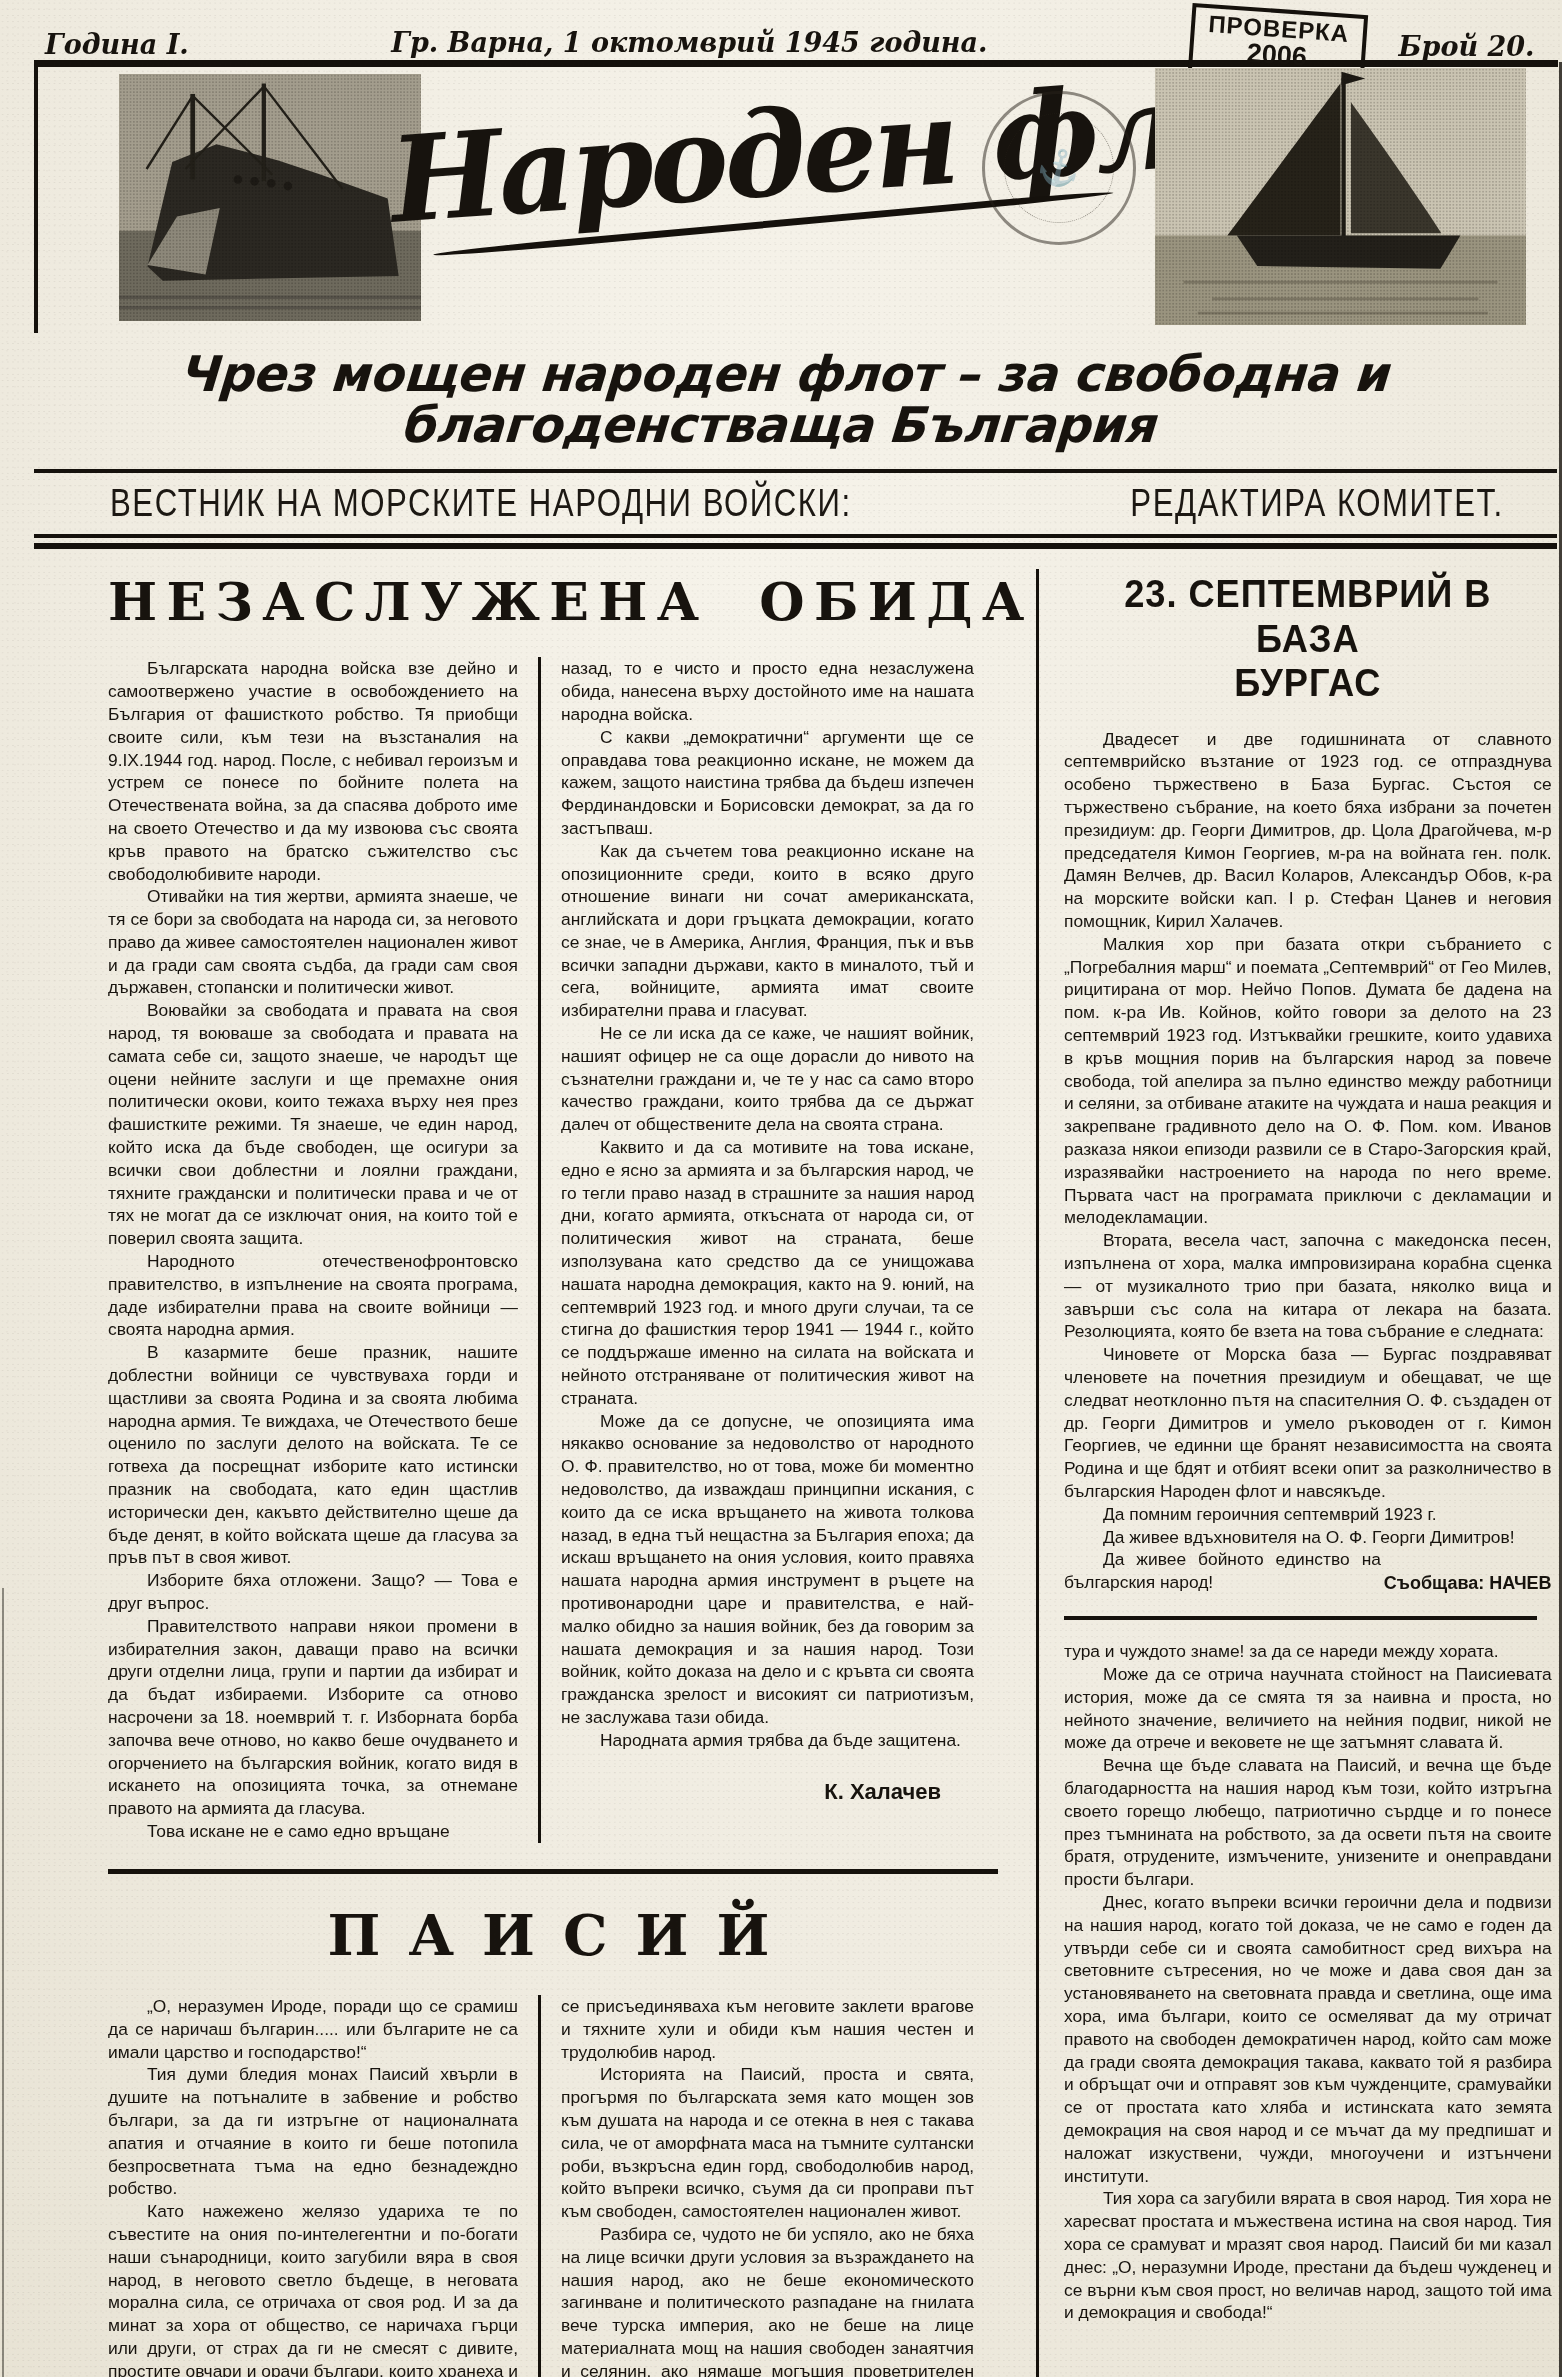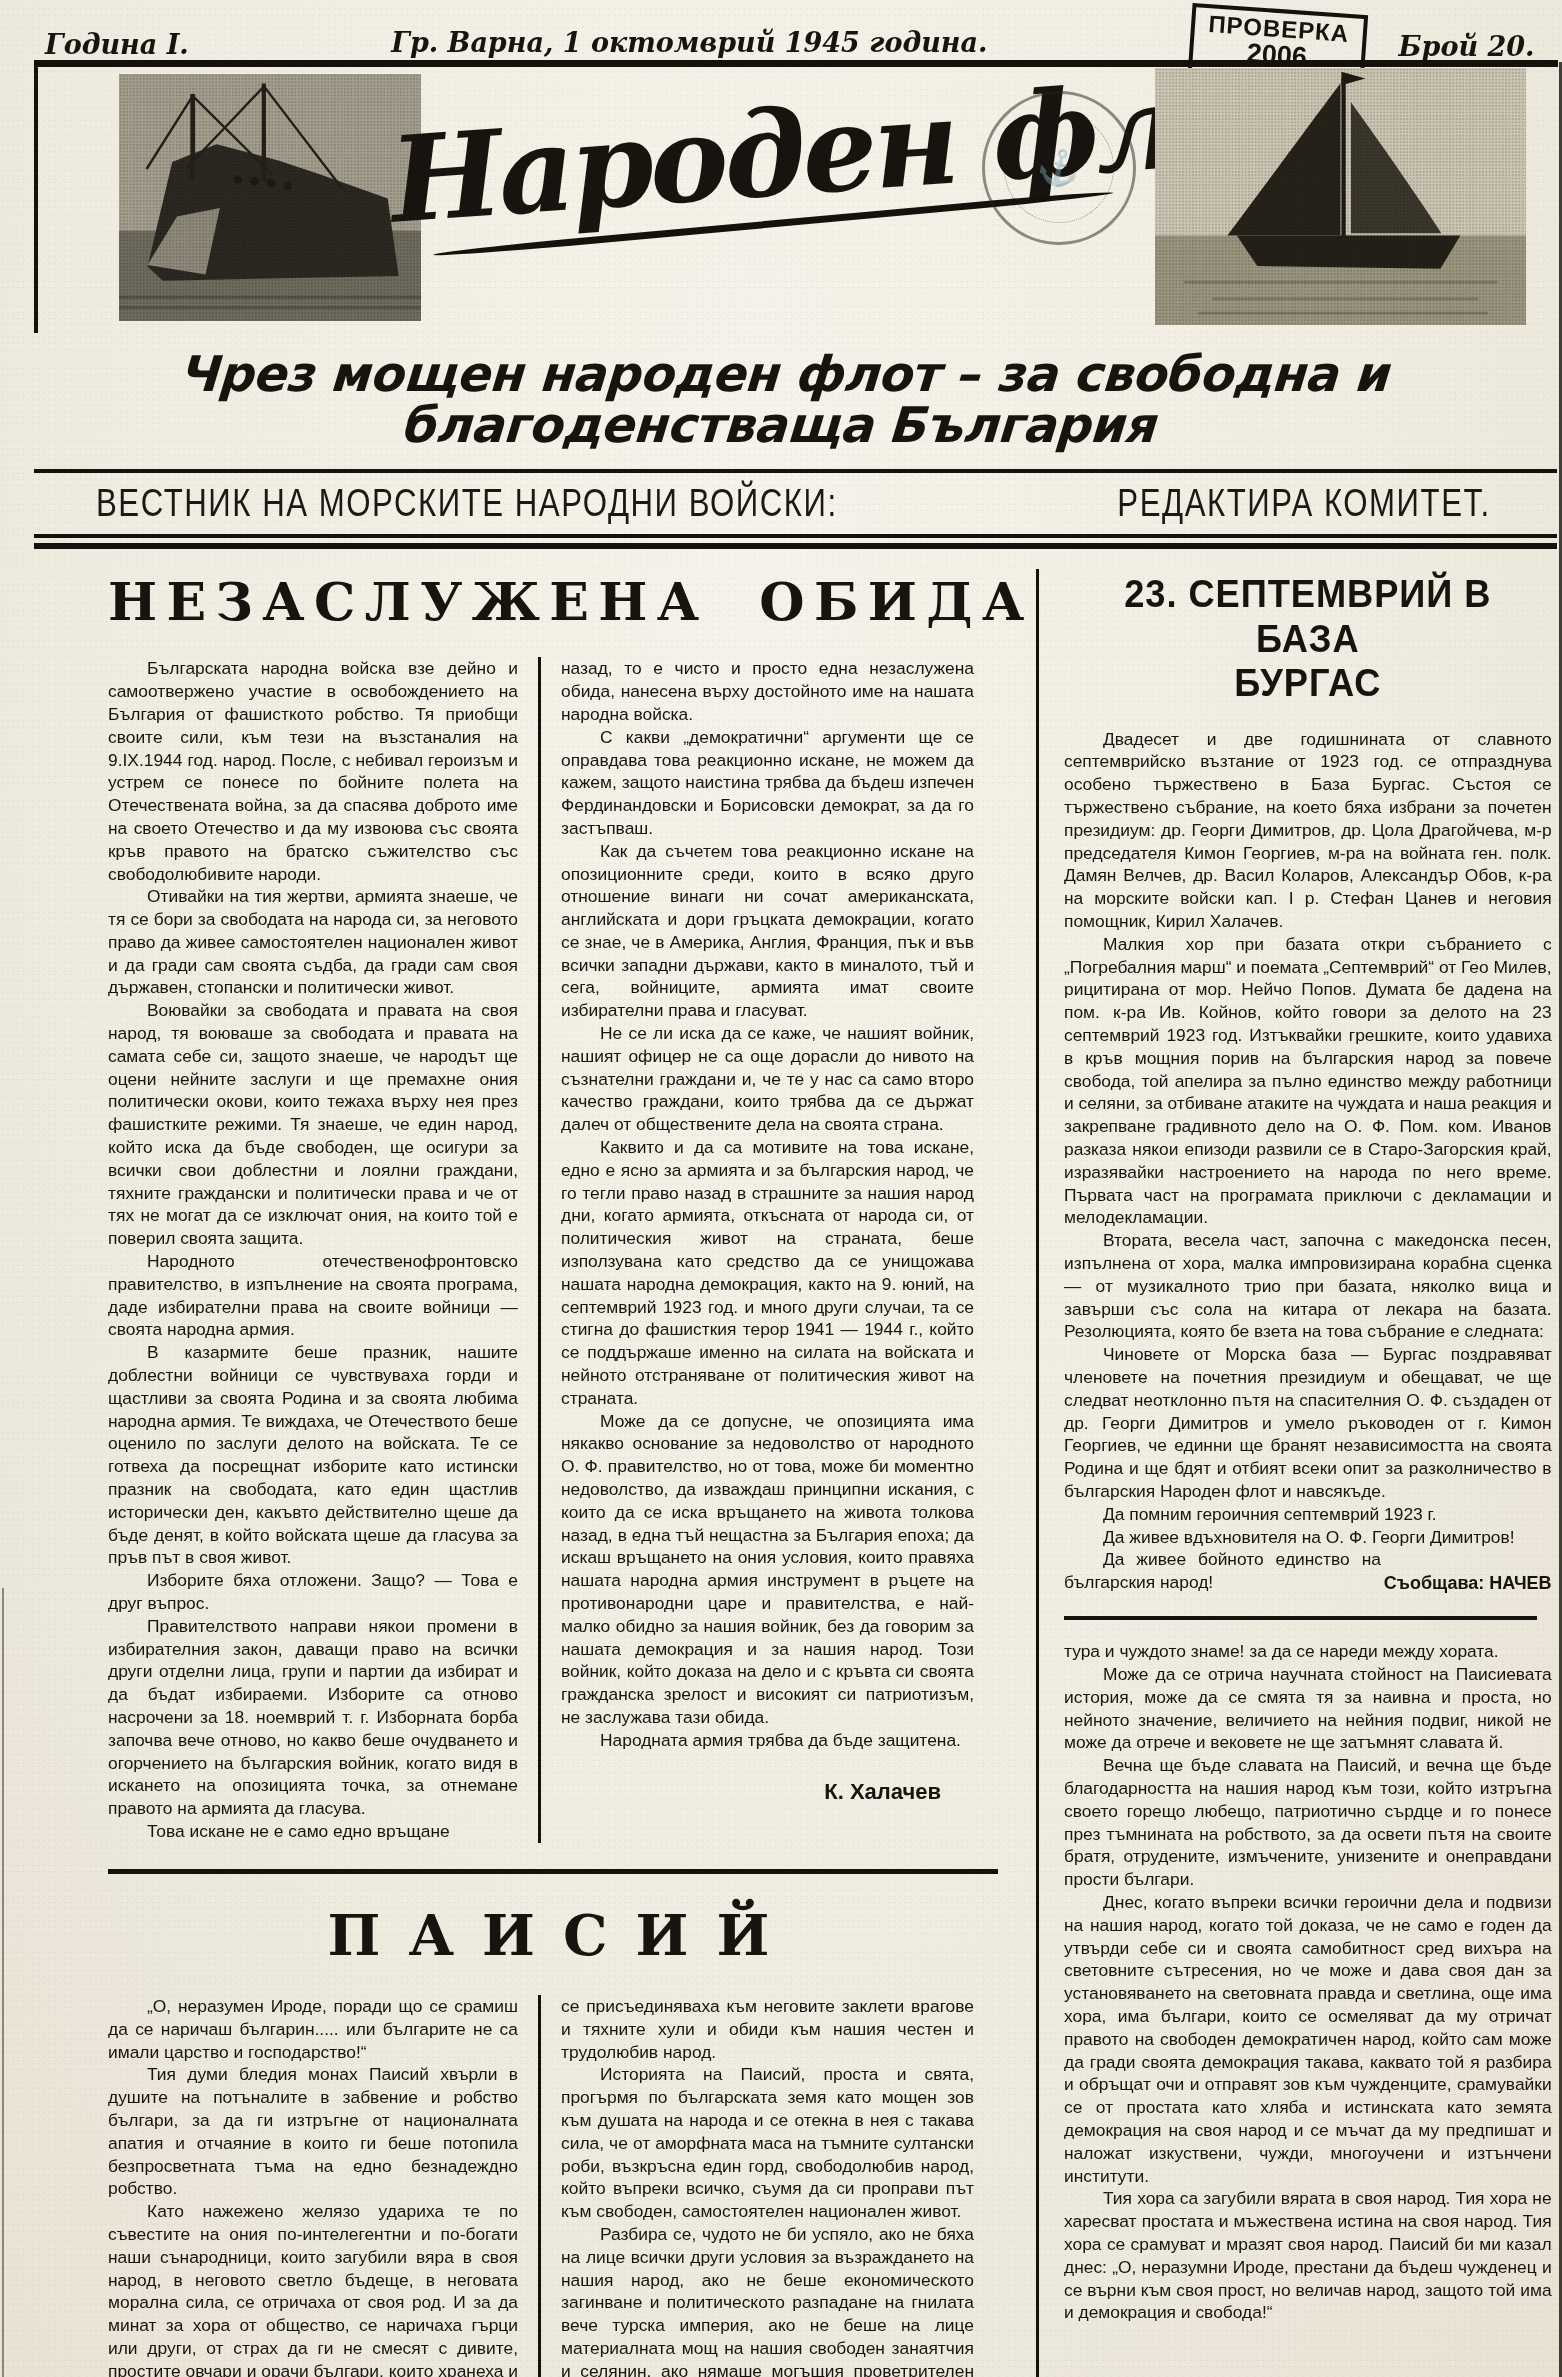--- a/index.html
+++ b/index.html
@@ -41,21 +41,21 @@
     border-radius:50%/100%;transform:rotate(-1.2deg);}
   .seal{position:absolute;left:944px;top:24px;width:148px;height:148px;border:3.3px solid rgba(40,34,26,.5);border-radius:50%;}
   .seal-inner{position:absolute;inset:19px;border:1.9px dotted rgba(40,34,26,.45);border-radius:50%;}
   .seal-core{position:absolute;inset:0;display:flex;align-items:center;justify-content:center;
     font-size:35px;color:rgba(40,34,26,.42);transform:rotate(14deg);}
 
   
   .slogan{margin:16px 57px 0 62px;text-align:center;font-weight:700;font-style:italic;font-size:49px;line-height:1.05;
     transform:skewX(-6deg);font-family:"DejaVu Sans",sans-serif;letter-spacing:-0.5px;}
   .sub-band{margin:17px 5.7px 0 34px;border-top:4.3px solid #15110c;border-bottom:4.3px solid #15110c;
-    padding:7.6px 67px 9.5px 90px;display:flex;justify-content:flex-end;align-items:center;}
+    padding:7.6px 67px 9.5px 90px;display:flex;justify-content:center;align-items:center;}
   .sub-left,.sub-right{font-size:39px;letter-spacing:1.9px;white-space:nowrap;color:#1c1813;}
   .sub-left{transform:scaleX(.8);transform-origin:left center;}
   .sub-right{transform:scaleX(.8);transform-origin:right center;}
   .rule-under-band{height:6.2px;background:#15110c;margin:4.8px 5.7px 0 34px;}
 
   
   .content{display:flex;align-items:flex-start;padding:20px 11.4px 0 108px;box-sizing:border-box;}
   .main-left{width:909px;flex:none;}
   .right-col{flex:1;margin-left:19px;border-left:3.8px solid #15110c;padding-left:25px;min-height:1864px;}
 

